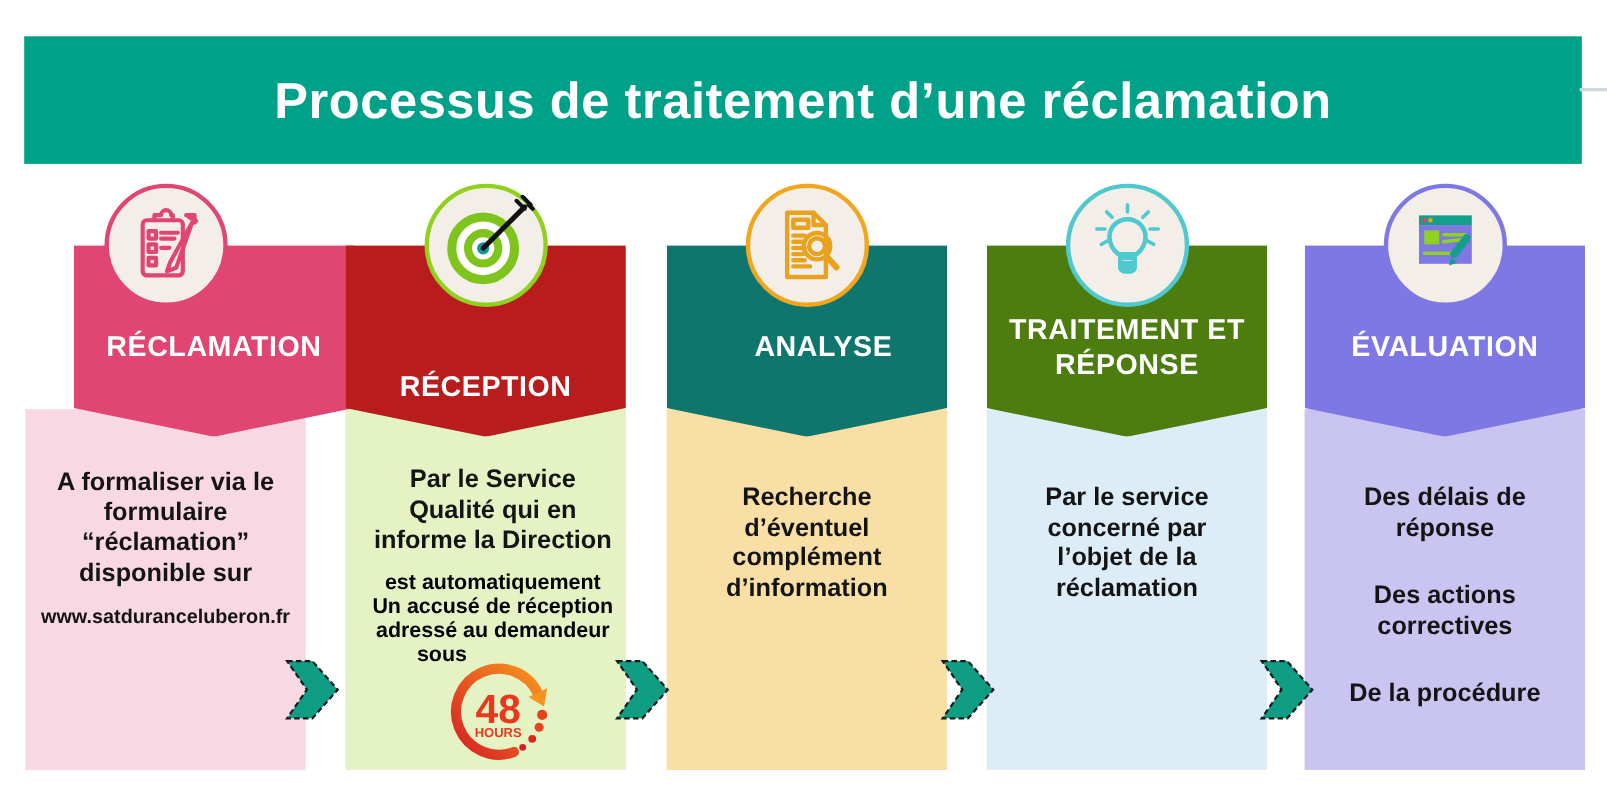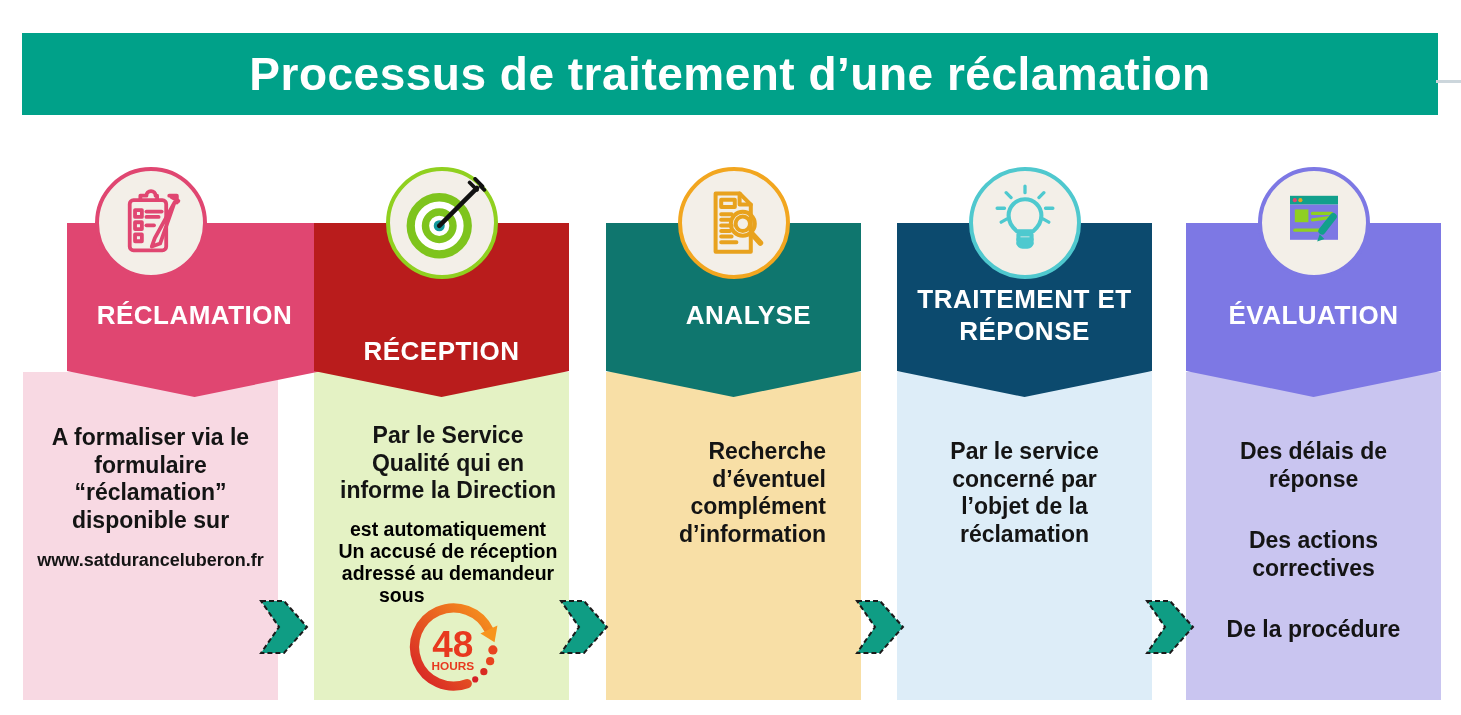--- a/index.html
+++ b/index.html
@@ -2,21 +2,21 @@
 <html><head>
 <meta charset="utf-8">
 <style>
   * { box-sizing: border-box; }
   html,body { margin:0; padding:0; }
   body {
     width:1461px; height:715px; position:relative; overflow:hidden;
     background:#ffffff; font-family:"Liberation Sans", sans-serif;
   }
   .banner {
-    position:absolute; left:22px; top:33px; width:1416px; height:82px;
+    position:absolute; left:22px; top:33px; width:1416px; height:116px;
     background:#00a189; display:flex; align-items:center; justify-content:center;
   }
   .banner-title {
     color:#ffffff; font-size:46px; font-weight:bold; letter-spacing:.5px; margin:0;
   }
   .top-right-line {
     position:absolute; left:1436px; top:80px; width:25px; height:3px; background:#ccd6dc;
   }
   .col { position:absolute; top:0; width:255px; height:715px; }
   .col-1 { left:23px; }  .col-2 { left:314px; } .col-3 { left:606px; }
@@ -49,22 +49,22 @@
   .narrow-200 { max-width:205px; }
   .pt-66 { padding-top:66px; }
   .mb-34 { margin-bottom:34px; }
   .site-link { font-size:18px; font-weight:bold; color:#141414; margin-top:16px; }
   .note { margin-top:13px; font-size:19.5px; font-weight:bold; color:#000; line-height:1.14; }
   .note-line-last { text-align:left; padding-left:44px; }
 
   
   .col-1 .icon-circle { border-color:#e04671; } .col-1 .step-header { background:#e04671;margin-left:44px; } .col-1 .step-body { background:#f8d9e3; }
   .col-2 .icon-circle { border-color:#90d01f; } .col-2 .step-header { background:#b91c1c;align-items:flex-end; } .col-2 .step-body { background:#e4f2c4; }
-  .col-3 .icon-circle { border-color:#f2a61f; } .col-3 .step-header { background:#0f766e;padding-left:36px; } .col-3 .step-body { background:#f8dfa6;text-align:right; }
-  .col-4 .icon-circle { border-color:#4fc8ce; } .col-4 .step-header { background:#0c4a6e;justify-content:flex-end; } .col-4 .step-body { background:#ddedf8; }
+  .col-3 .icon-circle { border-color:#f2a61f; } .col-3 .step-header { background:#0f766e;padding-left:36px; } .col-3 .step-body { background:#f8dfa6; }
+  .col-4 .icon-circle { border-color:#4fc8ce; } .col-4 .step-header { background:#4d7c0f;justify-content:flex-end; } .col-4 .step-body { background:#ddedf8; }
   .col-5 .icon-circle { border-color:#7d78e4; } .col-5 .step-header { background:#7d78e4; } .col-5 .step-body { background:#c9c5f0; }
 
   .arrow { position:absolute; top:598px; z-index:4; }
   .arrow-1 { left:258px; } .arrow-2 { left:558px; } .arrow-3 { left:854px; } .arrow-4 { left:1144px; }
   .badge48 { position:absolute; left:400px; top:590px; z-index:5; }
 </style>
 </head>
 <body>
 
 <div class="banner">

